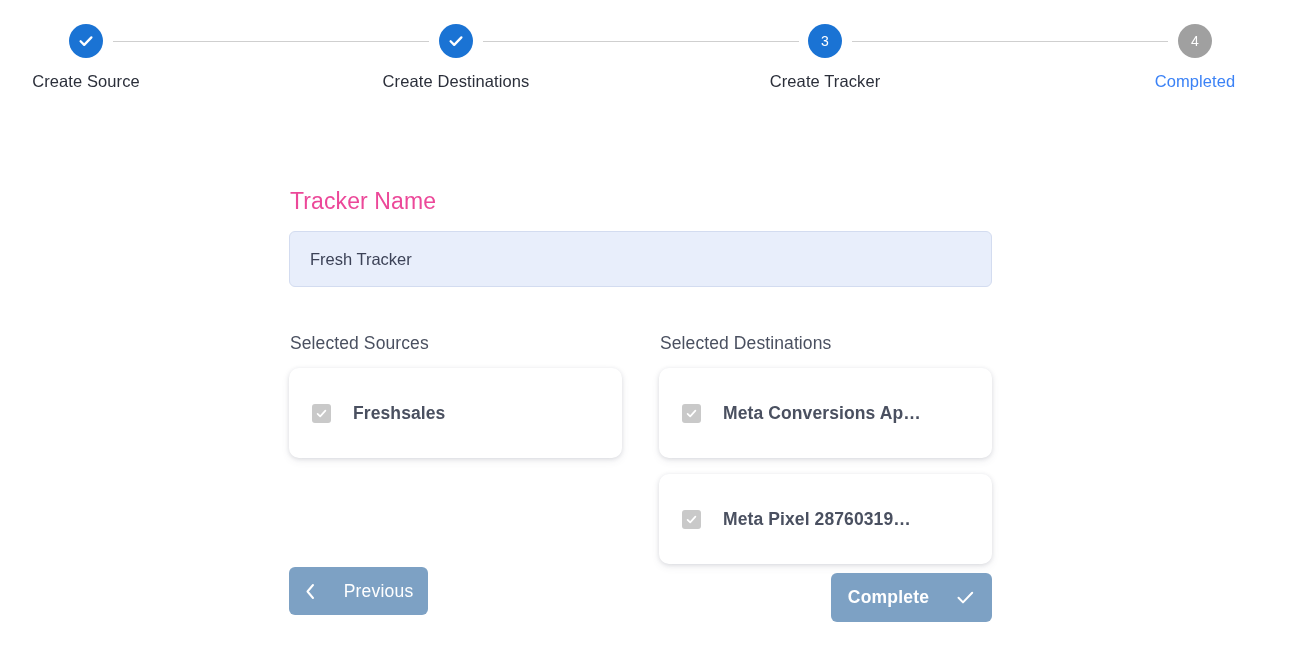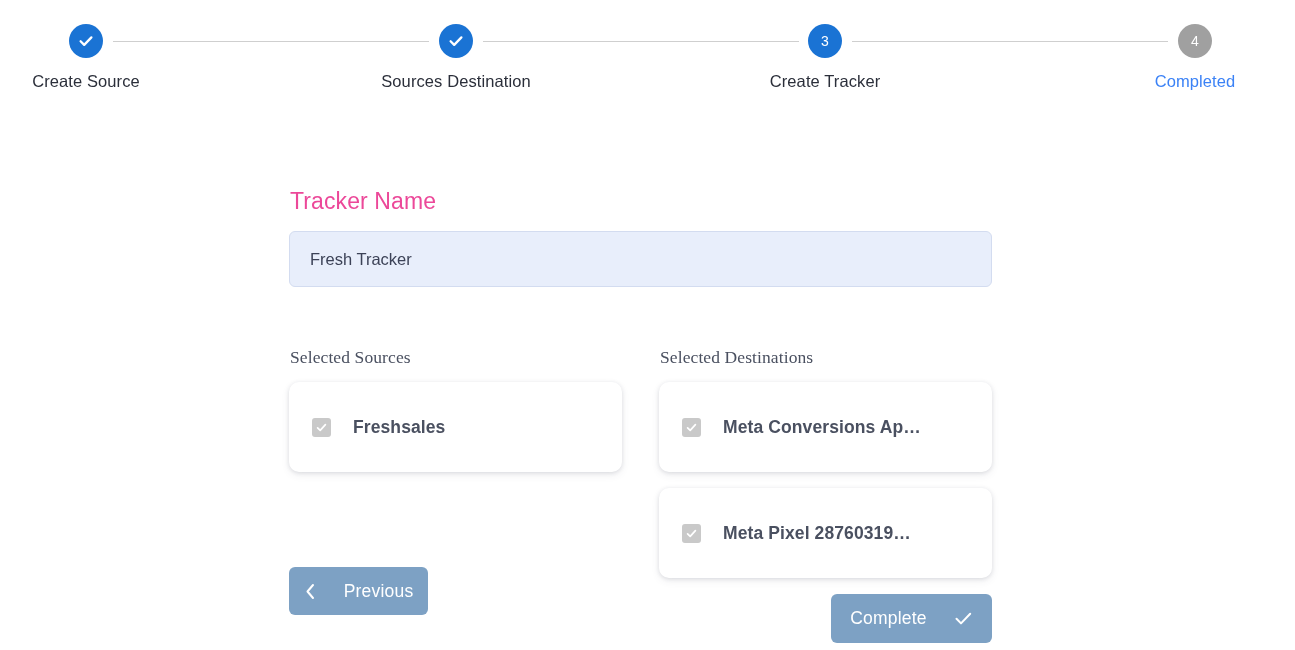--- a/index.html
+++ b/index.html
@@ -106,23 +106,22 @@
     position: absolute;
     top: 0;
     width: 333px;
   }
   .col-sources      { left: 0; }
   .col-destinations { left: 370px; }
 
   .col-title {
     font-size: 17.5px;
     color: #4a5060;
-    margin: 18px 0 14px 1px;
-    letter-spacing: .1px;
-    font-family: Liberation Serif, serif;
+    margin: 4px 0 14px 1px;
+    letter-spacing: .1px;
   }
   .item-card {
     box-sizing: border-box;
     width: 333px;
     height: 90px;
     background: #ffffff;
     border-radius: 10px;
     box-shadow: 0 1px 4px rgba(60,66,87,.14), 0 3px 9px rgba(60,66,87,.08);
     display: flex;
     align-items: center;
@@ -169,23 +168,24 @@
   }
   .btn svg { display: block; }
   .btn-previous {
     left: 289px;
     top: 567px;
     width: 139px;
     height: 48px;
   }
   .btn-complete {
     left: 831px;
-    top: 594px;
+    top: 573px;
     width: 161px;
     height: 49px;
+    font-weight: bold;
   }
 </style>
 </head>
 <body>
 
 <div class="stepper">
 
   <div class="connector" style="left:113px; width:316px;"></div>
   <div class="connector" style="left:483px; width:316px;"></div>
   <div class="connector" style="left:852px; width:316px;"></div>
@@ -198,21 +198,21 @@
     </div>
     <div class="step-label on">Create Source</div>
   </div>
 
   <div class="step" style="left:356px;">
     <div class="step-circle done">
       <svg width="18" height="18" viewBox="0 0 18 18" aria-hidden="true">
         <path d="M3.6 9.3 L7.2 12.9 L14.4 5.4" fill="none" stroke="#ffffff" stroke-width="2.3" stroke-linecap="round" stroke-linejoin="round"></path>
       </svg>
     </div>
-    <div class="step-label on">Sources Destination</div>
+    <div class="step-label on">Create Destinations</div>
   </div>
 
   <div class="step" style="left:725px;">
     <div class="step-circle active">3</div>
     <div class="step-label on">Create Tracker</div>
   </div>
 
   <div class="step" style="left:1095px;">
     <div class="step-circle todo">4</div>
     <div class="step-label off">Completed</div>

